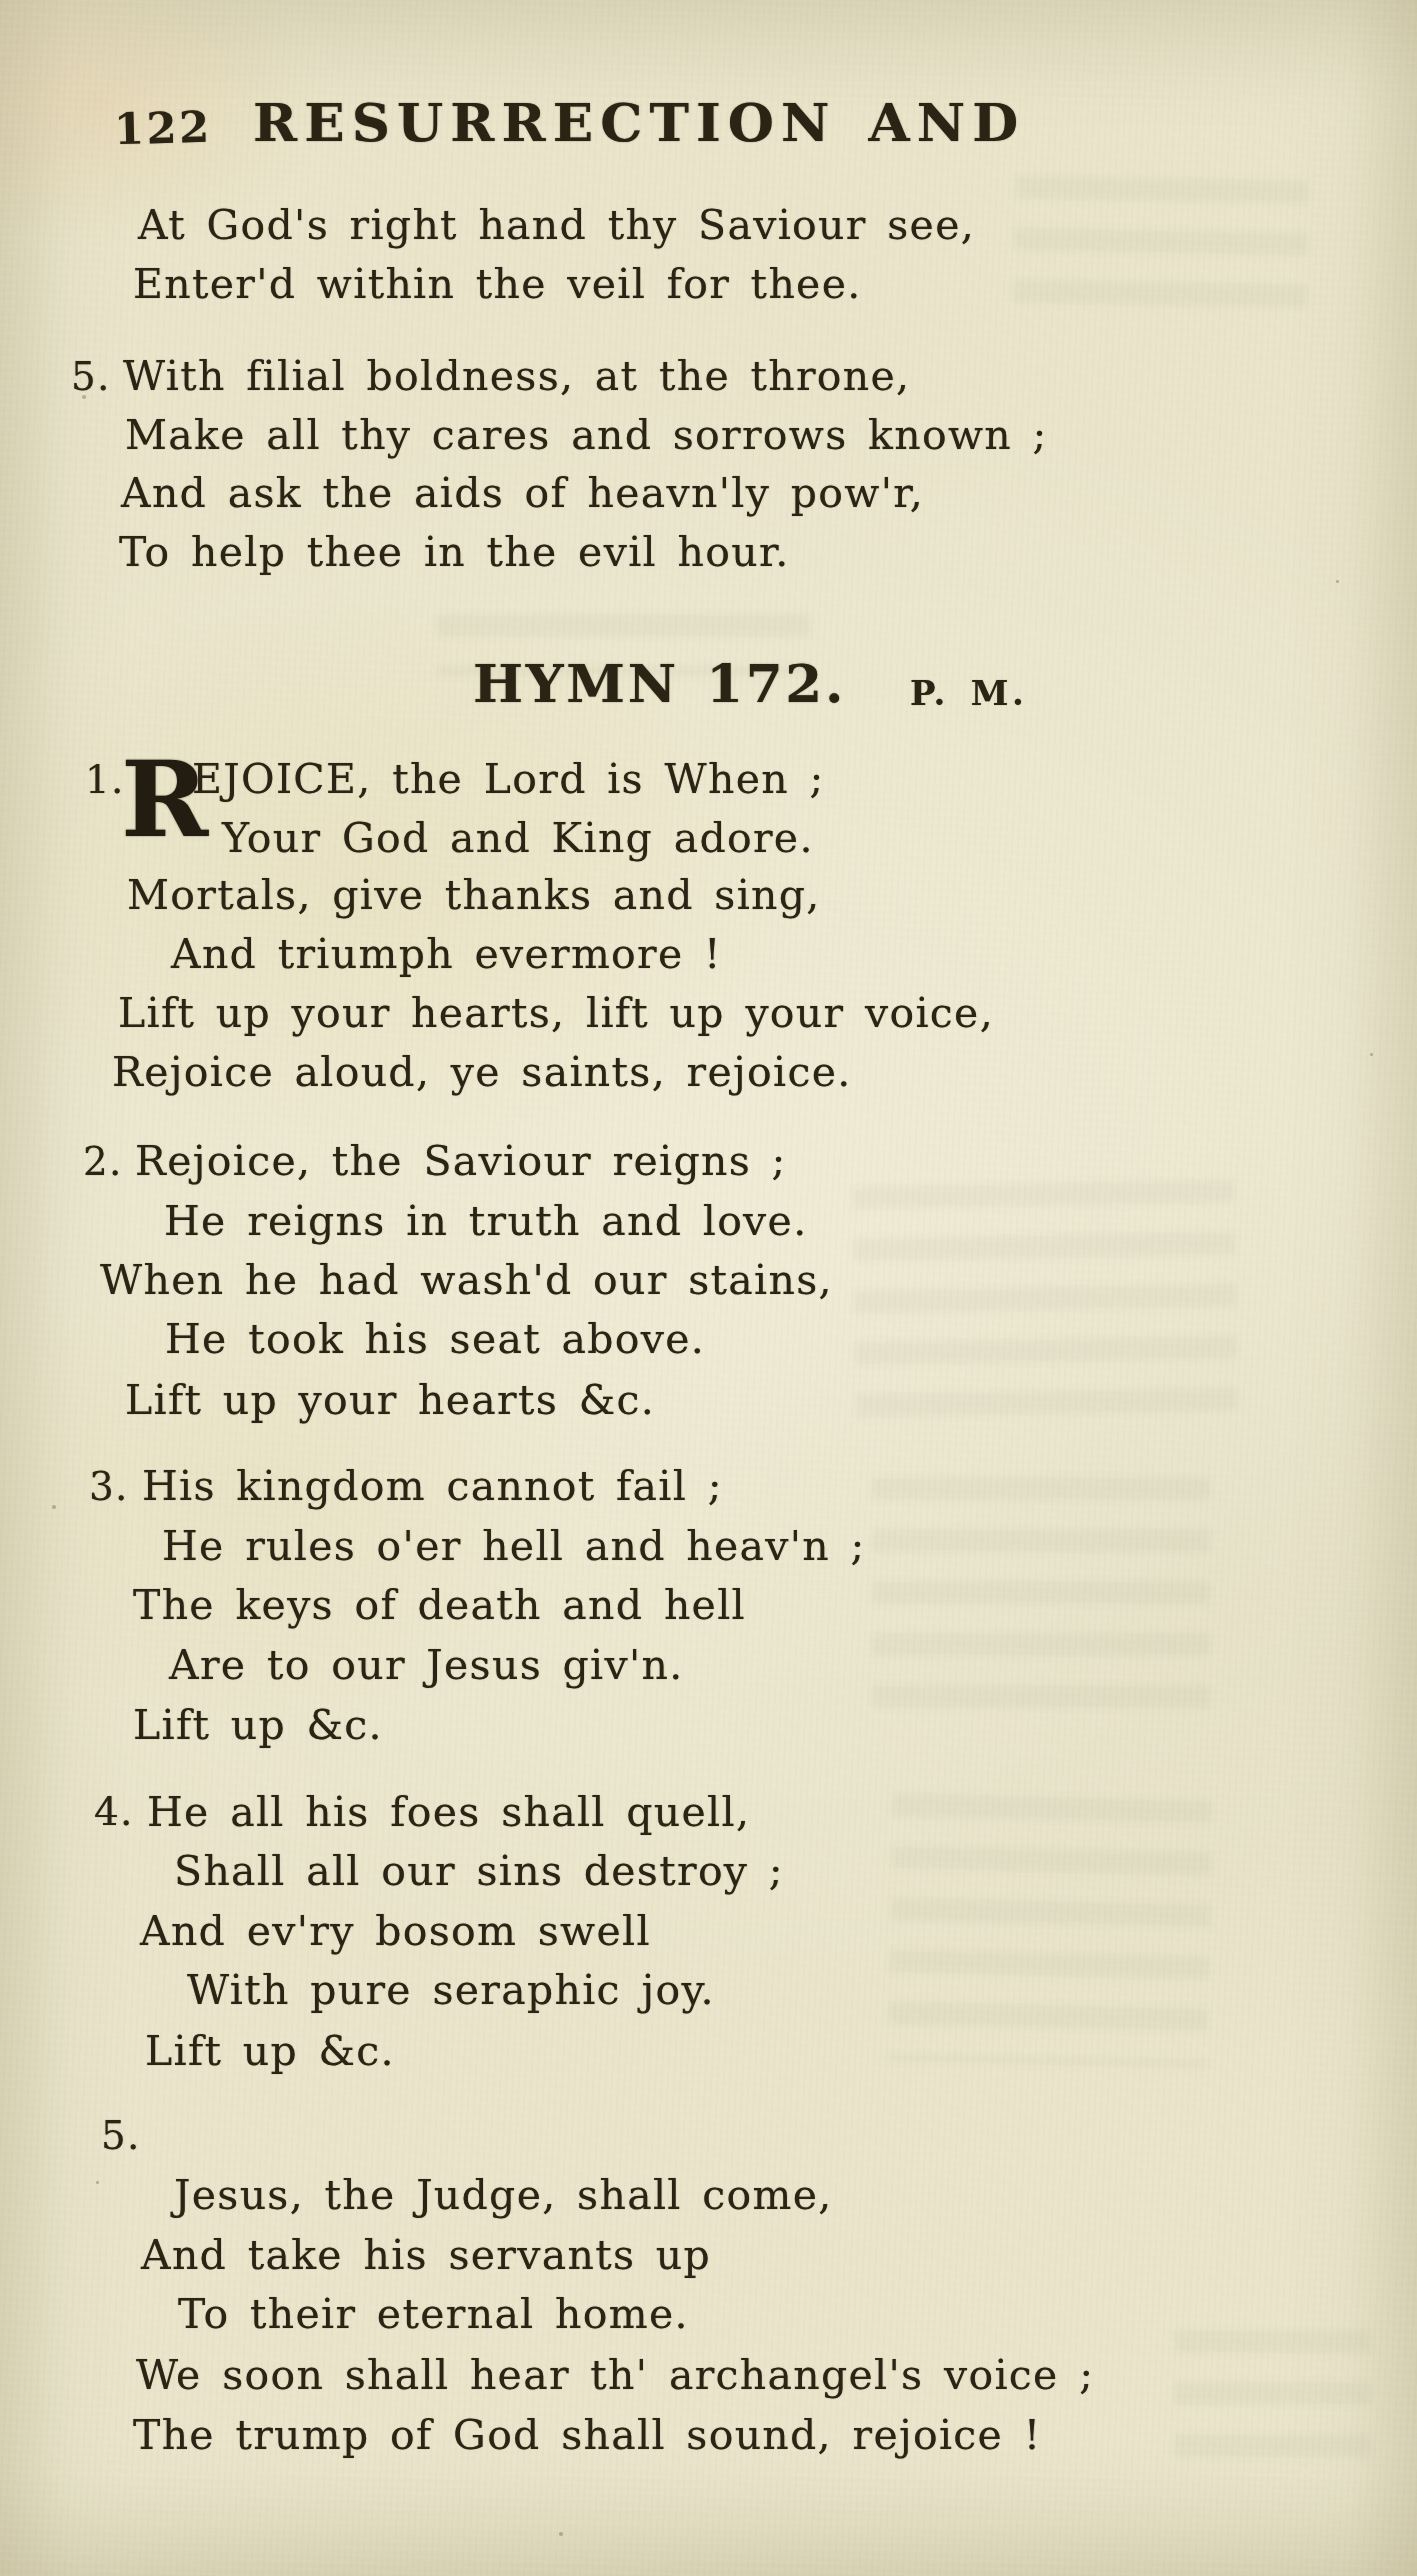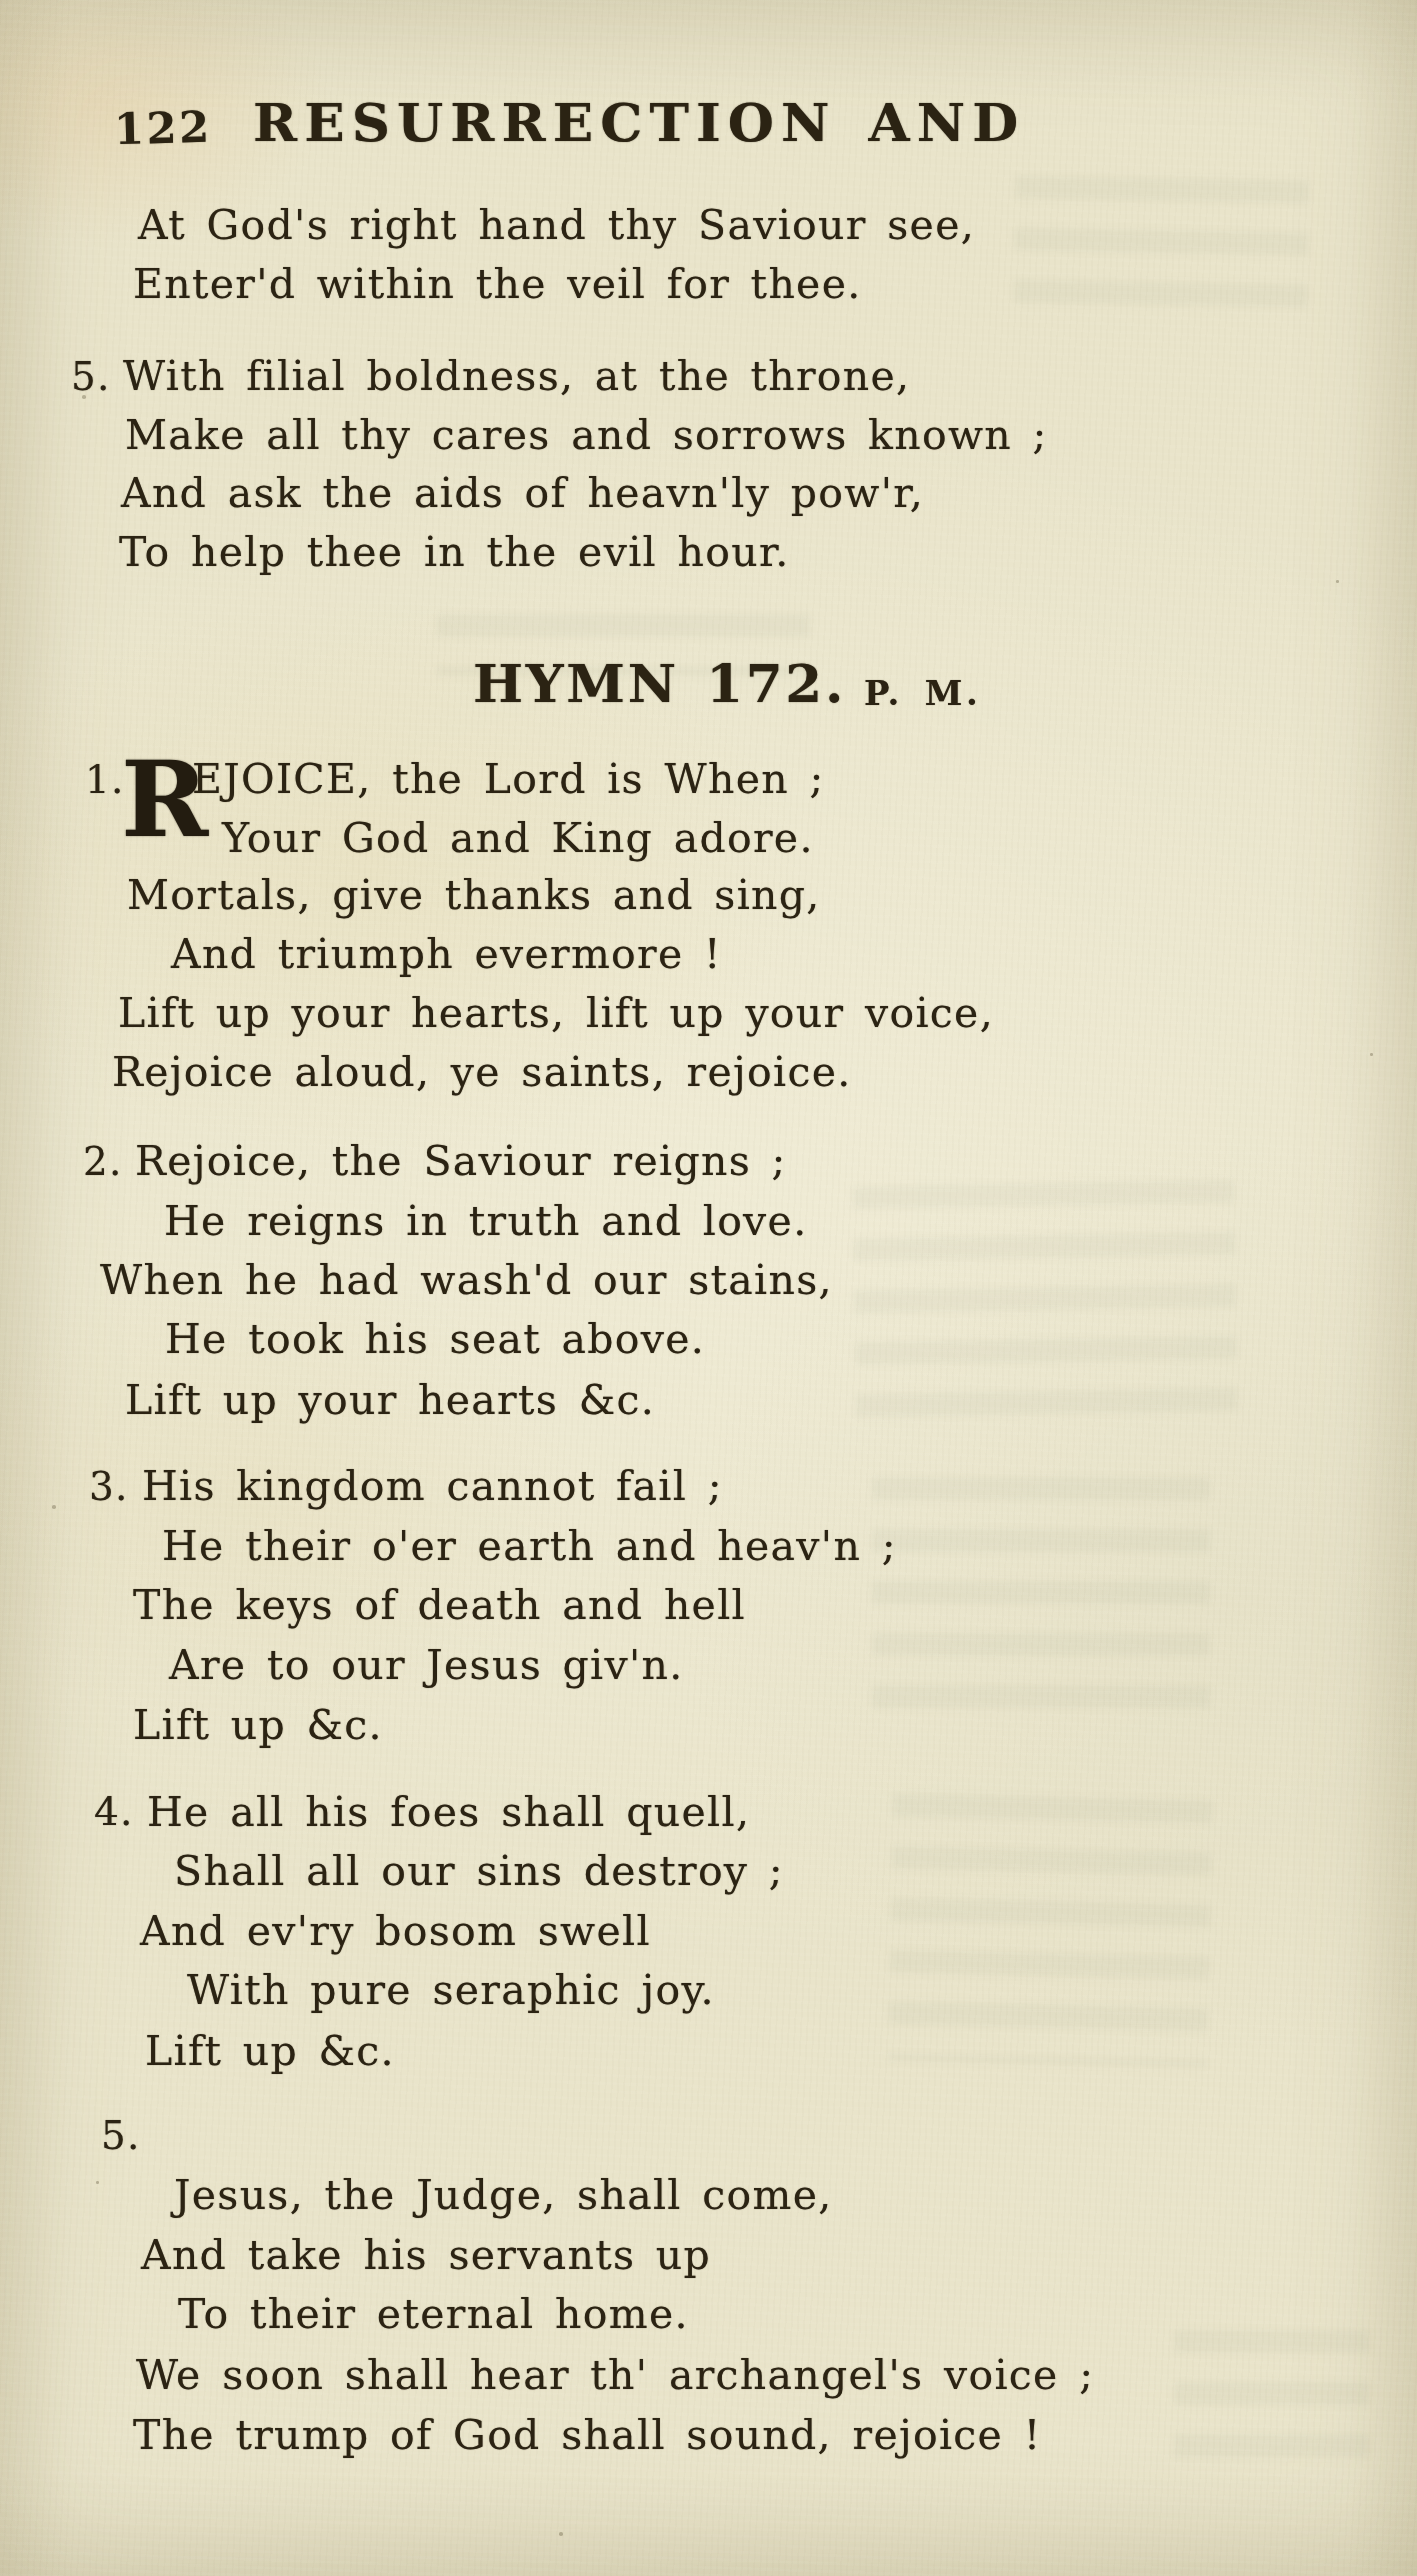--- a/index.html
+++ b/index.html
@@ -50,21 +50,21 @@
     text-shadow:0 0 1.3px rgba(43,35,19,.7);
   }
   .hymn-heading{
     display:flex;align-items:flex-end;gap:18px;
   }
   .hymn-heading .title{
     font-size:53px;font-weight:bold;letter-spacing:2.7px;
     text-shadow:0 0 1.3px rgba(43,35,19,.7);
   }
   .hymn-heading .meter{
-    font-size:34px;font-weight:bold;letter-spacing:3.6px;
+    font-size:34px;font-weight:bold;letter-spacing:3.6px;margin-left:46px;
   }
   .dropcap{
     position:absolute;
     font-size:105px;line-height:.88;font-weight:bold;
     color:#231c10;
     text-shadow:0 0 1.8px rgba(35,28,16,.6);
   }
   .bleed{
     position:absolute;
     filter:blur(3.6px);
@@ -126,21 +126,21 @@
 
   <div class="ln num" style="left:83px;top:1141px">2.</div>
   <div class="ln" style="left:135px;top:1139px">Rejoice, the Saviour reigns ;</div>
   <div class="ln" style="left:164px;top:1199px">He reigns in truth and love.</div>
   <div class="ln" style="left:100px;top:1258px">When he had wash'd our stains,</div>
   <div class="ln" style="left:165px;top:1317px">He took his seat above.</div>
   <div class="ln" style="left:125px;top:1378px">Lift up your hearts &amp;c.</div>
 
   <div class="ln num" style="left:89px;top:1466px">3.</div>
   <div class="ln" style="left:142px;top:1464px">His kingdom cannot fail ;</div>
-  <div class="ln" style="left:162px;top:1524px">He their o'er earth and heav'n ;</div>
+  <div class="ln" style="left:162px;top:1524px">He rules o'er hell and heav'n ;</div>
   <div class="ln" style="left:133px;top:1583px">The keys of death and hell</div>
   <div class="ln" style="left:169px;top:1643px">Are to our Jesus giv'n.</div>
   <div class="ln" style="left:133px;top:1703px">Lift up &amp;c.</div>
 
   <div class="ln num" style="left:94px;top:1791px">4.</div>
   <div class="ln" style="left:147px;top:1790px">He all his foes shall quell,</div>
   <div class="ln" style="left:174px;top:1849px">Shall all our sins destroy ;</div>
   <div class="ln" style="left:140px;top:1909px">And ev'ry bosom swell</div>
   <div class="ln" style="left:187px;top:1968px">With pure seraphic joy.</div>
   <div class="ln" style="left:145px;top:2029px">Lift up &amp;c.</div>

